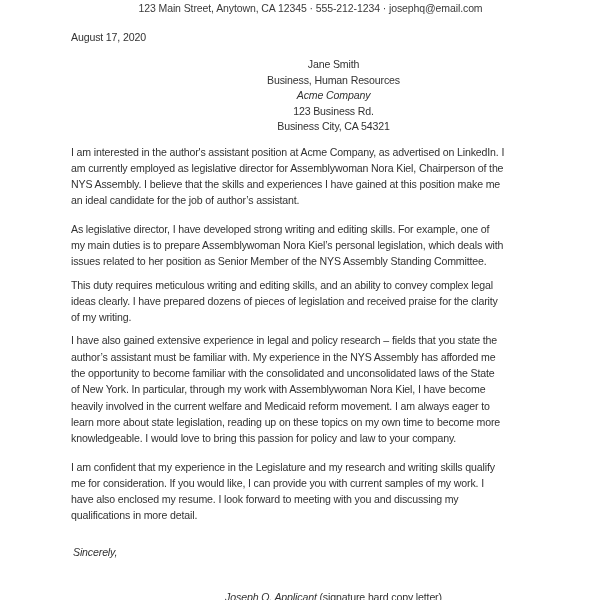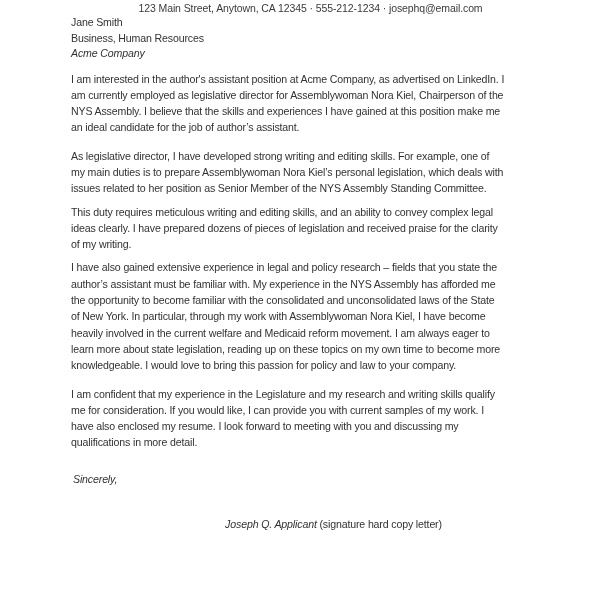--- a/index.html
+++ b/index.html
@@ -26,21 +26,21 @@
     margin-left: 21px;
   }
   .content {
     margin-left: 71px;
     width: 525px;
     font-size: 10.6px;
     letter-spacing: -0.15px;
     line-height: 16.3px;
   }
   .date { margin-top: 14px; line-height: 16px; }
-  .recipient { line-height: 15.5px; }
+  .recipient { margin-top: 12px; line-height: 15.5px; text-align: center; }
   .salutation { margin-top: 11px; }
   .para {
     margin: 0;
     white-space: pre-line;
   }
   .p1 { margin-top: 9px; }
   .p2 { margin-top: 12px; }
   .p3 { margin-top: 7px; }
   .p4 { margin-top: 7px; }
   .p5 { margin-top: 12px; }
@@ -50,25 +50,28 @@
 </style>
 </head>
 <body>
 
 <div class="page">
 
   <div class="contact">123 Main Street, Anytown, CA 12345 · 555-212-1234 · josephq@email.com</div>
 
   <div class="content">
 
+    <div class="date">August 17, 2020</div>
 
     <div class="recipient">
       <div>Jane Smith</div>
       <div>Business, Human Resources</div>
       <div class="italic">Acme Company</div>
+      <div>123 Business Rd.</div>
+      <div>Business City, CA 54321</div>
     </div>
 
 
     <p class="para p1">I am interested in the author's assistant position at Acme Company, as advertised on LinkedIn. I
 am currently employed as legislative director for Assemblywoman Nora Kiel, Chairperson of the
 NYS Assembly. I believe that the skills and experiences I have gained at this position make me
 an ideal candidate for the job of author’s assistant.</p>
 
     <p class="para p2">As legislative director, I have developed strong writing and editing skills. For example, one of
 my main duties is to prepare Assemblywoman Nora Kiel’s personal legislation, which deals with

